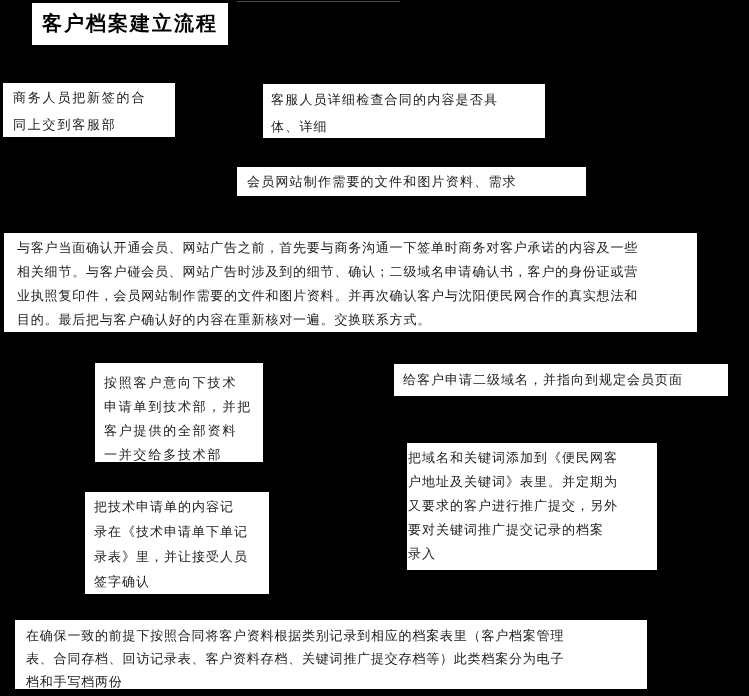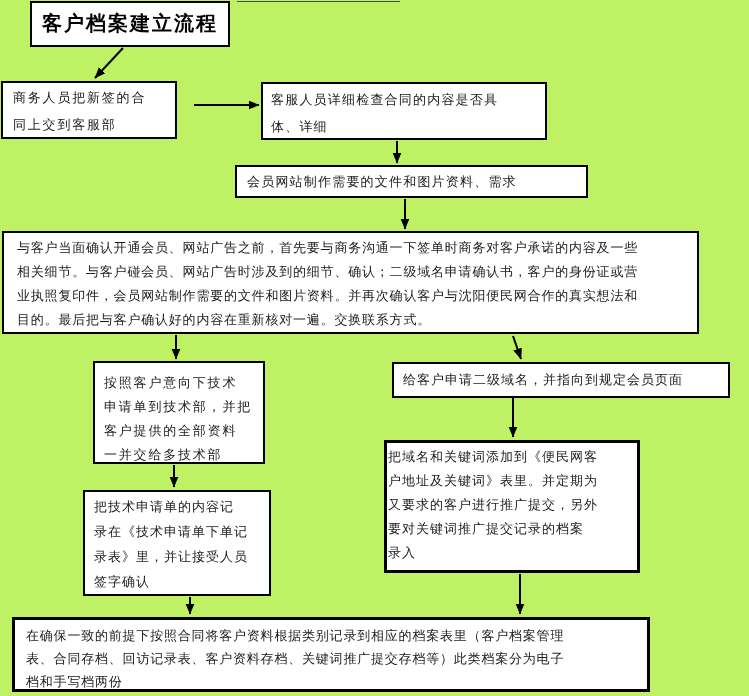--- a/index.html
+++ b/index.html
@@ -1,20 +1,20 @@
 <!DOCTYPE html>
 <html><head>
 <meta charset="utf-8">
 <style>
   html, body { margin: 0; padding: 0; background: #ffffff; }
   .stage {
     position: relative;
     width: 749px;
     height: 696px;
-    background: #bef264;
+    background: #000000;
     font-family: "Liberation Serif", "DejaVu Serif", serif;
     color: #1b1b1b;
     overflow: hidden;
   }
   .arrows {
     position: absolute;
     left: 0; top: 0;
     width: 749px; height: 696px;
     pointer-events: none;
     z-index: 3;
@@ -47,21 +47,21 @@
     text-align: center;
     line-height: 41px;
     color: #000000;
   }
   #n-submit   { left: 1px;   top: 81px;  width: 176px; height: 58px; padding: 1px 10px; line-height: 27px; letter-spacing: 1.8px; }
   #n-check    { left: 261px; top: 82px;  width: 286px; height: 58px; padding: 2px 8px;  line-height: 27px; letter-spacing: 1.2px; }
   #n-phone    { left: 235px; top: 165px; width: 353px; height: 33px; padding: 0 10px;   line-height: 29px; letter-spacing: 1.2px; }
   #n-face     { left: 2px;   top: 231px; width: 697px; height: 103px; padding: 3px 13px; line-height: 24px; letter-spacing: 0.8px; }
   #n-tech     { left: 93px;  top: 361px; width: 172px; height: 103px; padding: 8px 9px;  line-height: 24px; letter-spacing: 1.8px; }
   #n-domain   { left: 392px; top: 362px; width: 338px; height: 36px; padding: 0 9px;    line-height: 32px; letter-spacing: 1px; }
-  #n-keywords { left: 384px; top: 440px; width: 256px; height: 133px; padding: 3px 1px; line-height: 24px; letter-spacing: 1px; border-width: 3px; font-family: Liberation Mono, monospace; }
+  #n-keywords { left: 404px; top: 440px; width: 256px; height: 133px; padding: 3px 1px; line-height: 24px; letter-spacing: 1px; border-width: 3px; }
   #n-record   { left: 83px;  top: 490px; width: 188px; height: 106px; padding: 2px 9px; line-height: 25px; letter-spacing: 1px; }
   #n-archive  { left: 12px;  top: 617px; width: 638px; height: 75px; padding: 4px 11px;  line-height: 23px; letter-spacing: 0.8px; border-width: 3px; }
 </style>
 </head>
 <body>
 
 <div class="stage">
 
   <svg class="arrows" width="749" height="696" viewBox="0 0 749 696" xmlns="http://www.w3.org/2000/svg">
     <defs>

